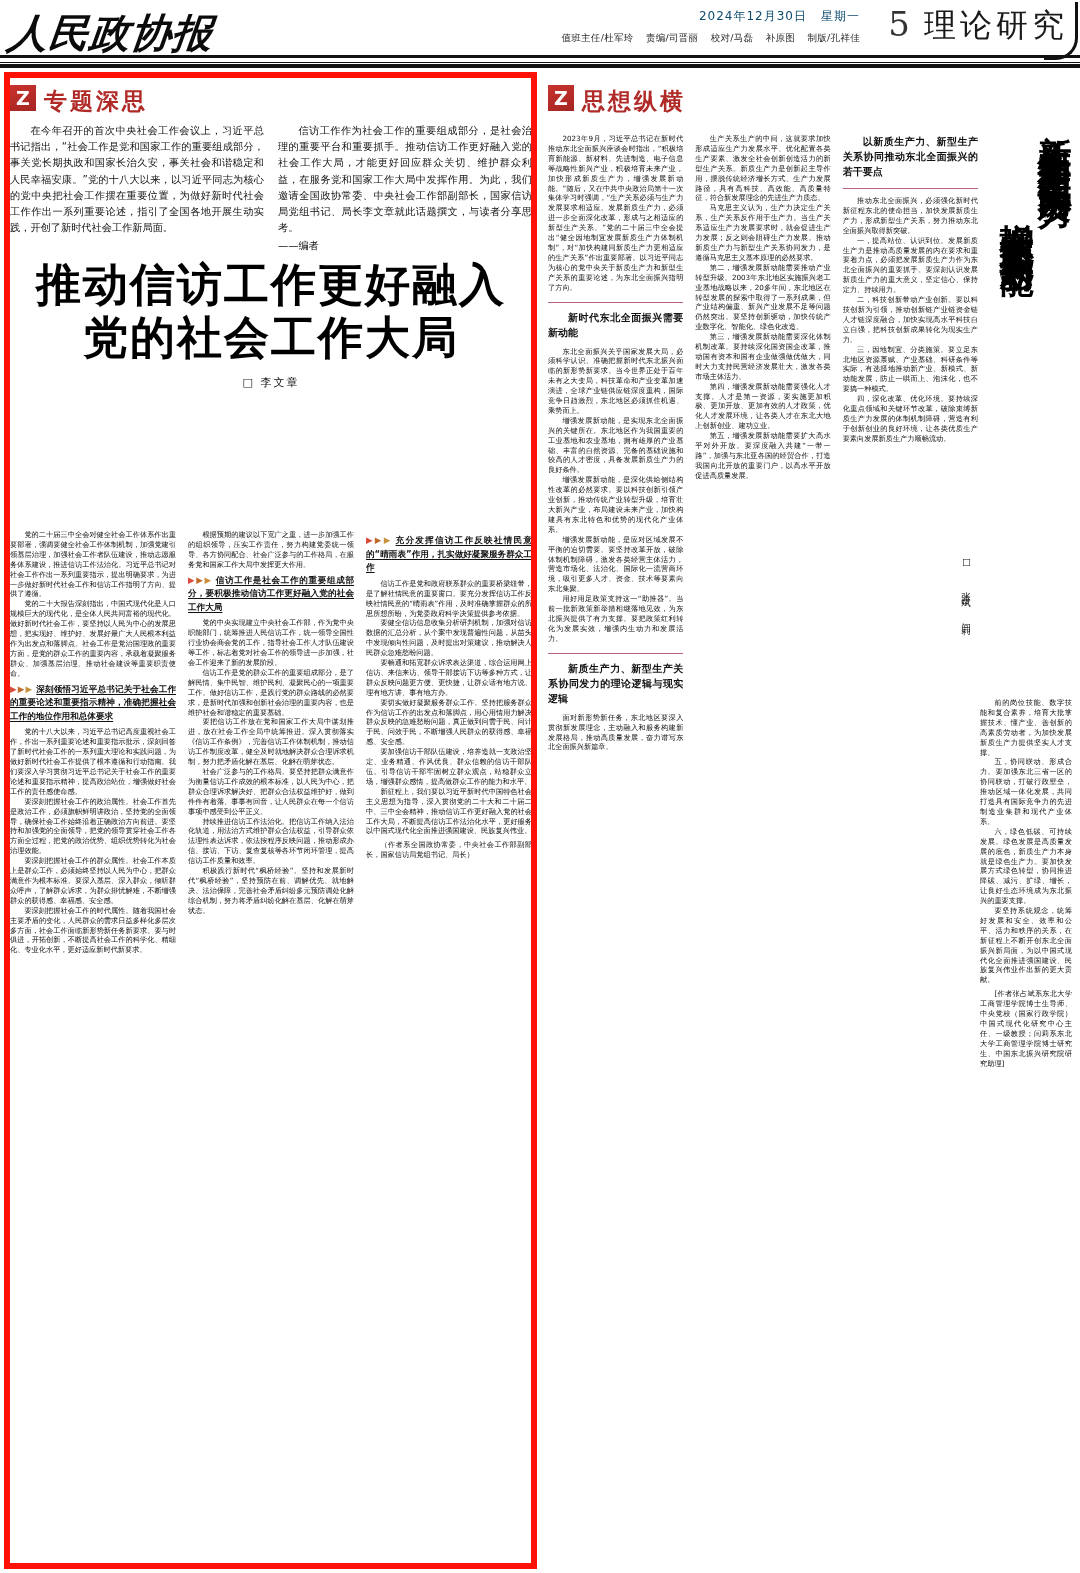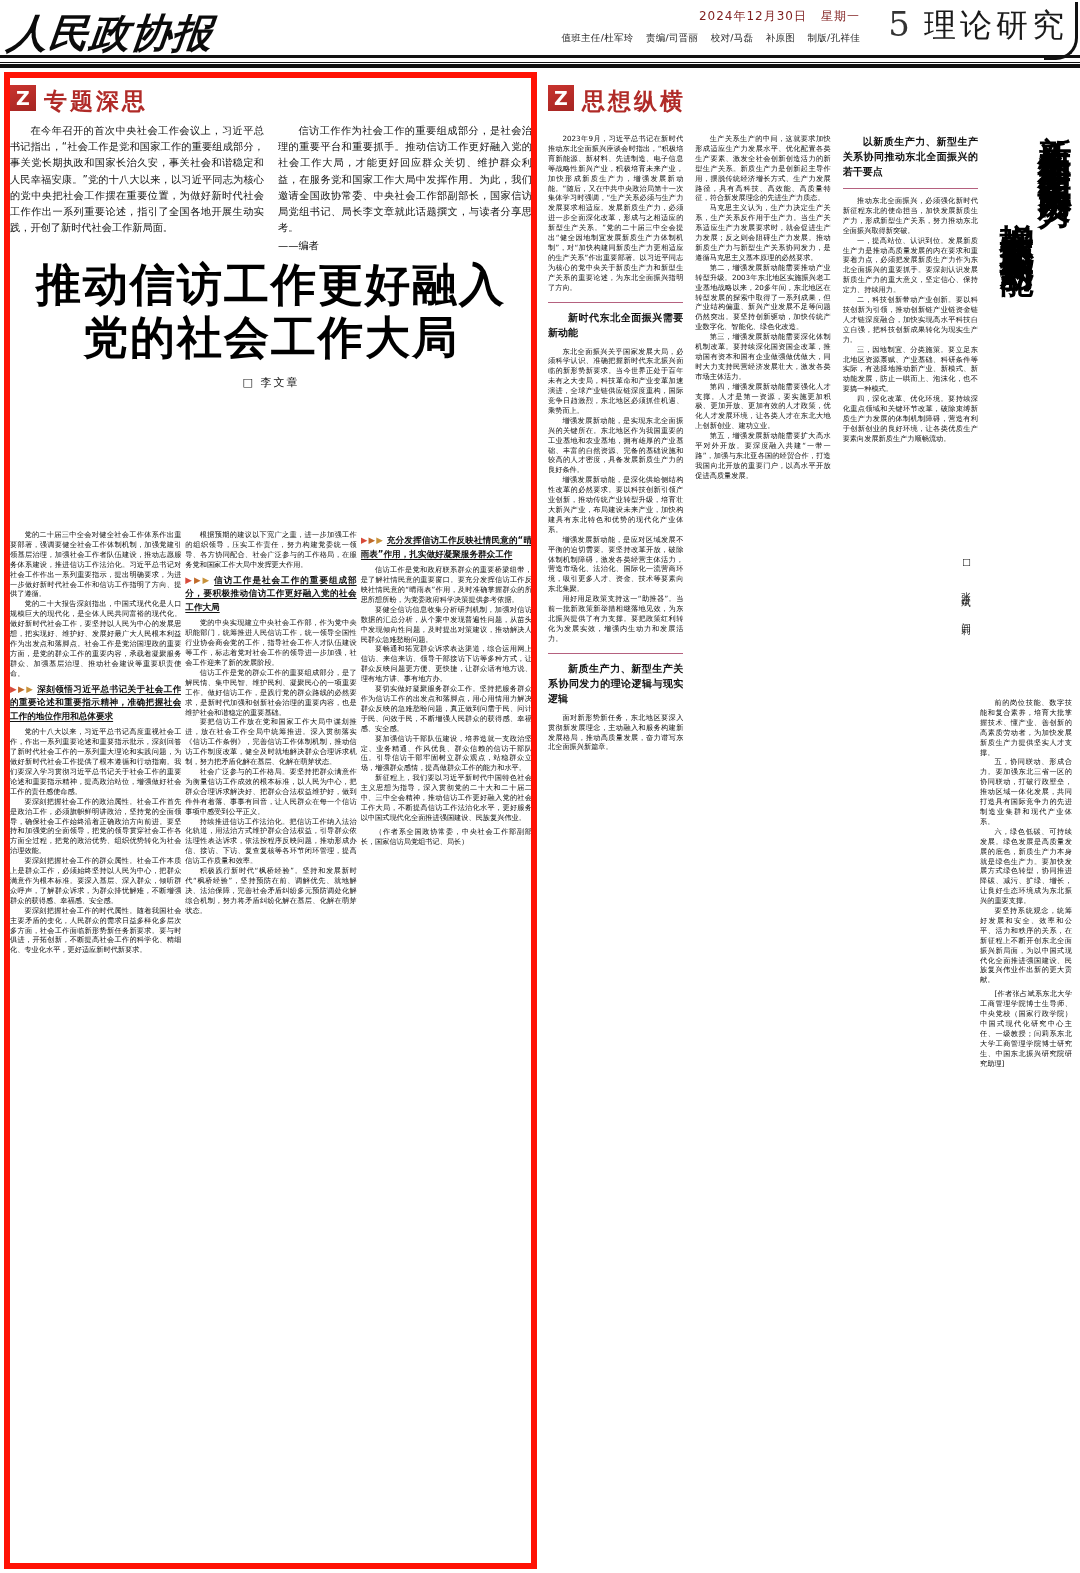--- a/index.html
+++ b/index.html
@@ -39,21 +39,21 @@
     left: 0; right: 0; bottom: 1px;
     height: 1px; background: #111;
   }
   .mh-center {
     position: absolute;
     left: 540px; top: 8px;
     width: 320px;
     text-align: right;
   }
   .mh-date {
-    font-size: 12px; color: #7f1d1d; letter-spacing: 1px;
+    font-size: 12px; color: #0c4a6e; letter-spacing: 1px;
     white-space: nowrap;
   }
   .mh-date .wk { margin-left: 14px; }
   .mh-credits {
     margin-top: 7px;
     font-size: 9.5px;
     color: #2a2a2a;
     white-space: nowrap;
     letter-spacing: 0.3px;
   }
@@ -163,21 +163,21 @@
     margin-top: 11px;
     color: #111;
     letter-spacing: 2px;
   }
 
   
   .cols3 {
     position: absolute;
     left: 0; top: 452px;
     width: 522px; height: 1030px;
-    display: flex; gap: 4px;
+    display: flex; gap: 12px;
   }
   .col {
     flex: 1;
     font-size: 7.2px;
     line-height: 9.9px;
     text-align: justify;
     color: #0d0d0d;
     overflow: hidden;
     position: relative;
   }

